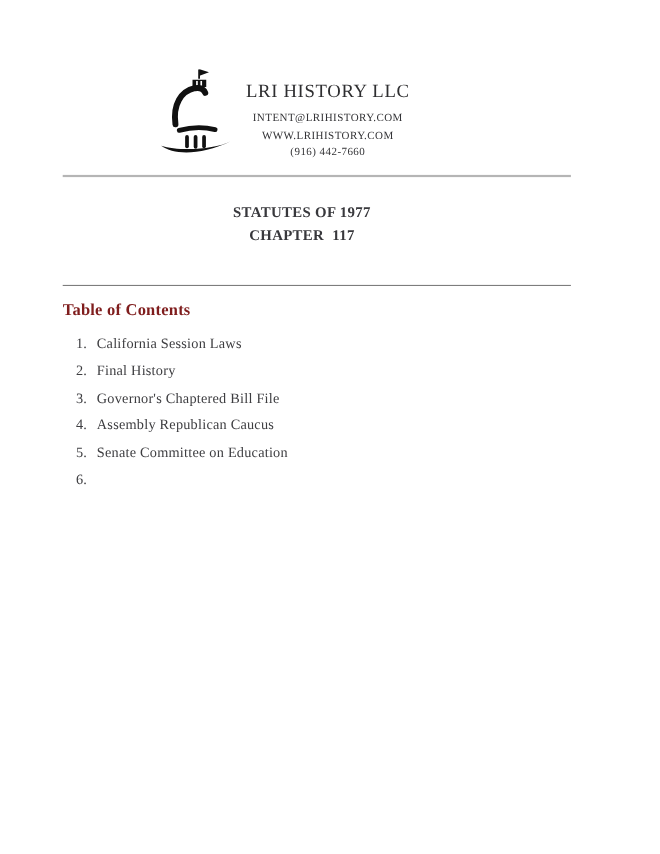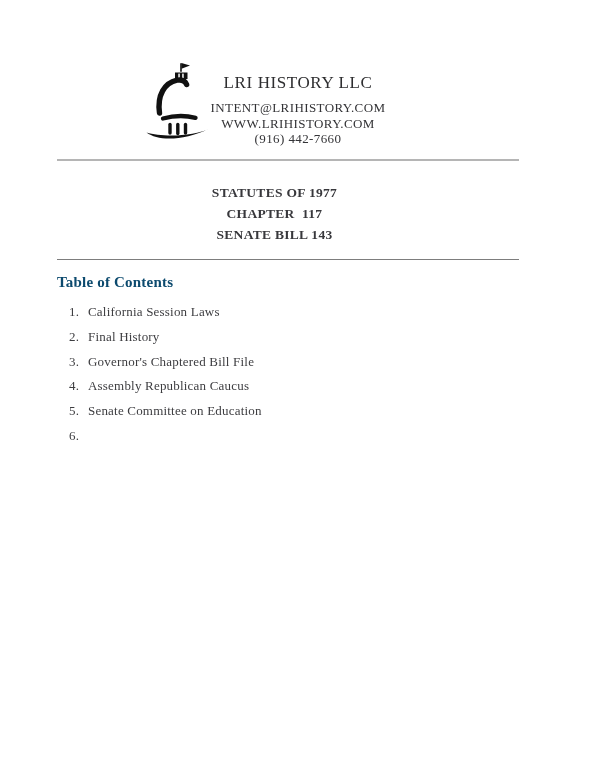--- a/index.html
+++ b/index.html
@@ -17,40 +17,40 @@
   }
   .header-text{
     position:absolute;left:207px;top:73px;width:182px;
     text-align:center;
   }
   .company{
     font-size:17px;letter-spacing:.6px;color:#2e2e30;
     white-space:nowrap;margin:0 0 7px 0;font-weight:400;
   }
   .contact-line{
-    font-size:13px;letter-spacing:.4px;color:#333336;
+    font-size:10px;letter-spacing:.4px;color:#333336;
     line-height:15.5px;white-space:nowrap;
   }
   
   .rule{position:absolute;left:57px;width:462px;}
   .rule-1{top:159px;height:2px;background:#b5b5b5;}
   .rule-2{top:259px;height:1px;background:#7d7d7d;}
   
   .reference{
     position:absolute;left:57px;top:182px;width:435px;
     text-align:center;
   }
   .reference-line{
     font-size:13.5px;font-weight:bold;letter-spacing:.3px;
     line-height:21px;color:#38383c;white-space:pre;
   }
   
   .toc-title{
     position:absolute;left:57px;top:274px;
-    font-size:15px;font-weight:bold;color:#0c4a6e;letter-spacing:.2px;
+    font-size:15px;font-weight:bold;color:#7f1d1d;letter-spacing:.2px;
   }
   .toc-list{
     position:absolute;left:69px;top:304px;width:400px;
   }
   .toc-item{
     display:flex;align-items:baseline;
     height:24.8px;font-size:13px;color:#3d3d40;letter-spacing:.2px;
   }
   .toc-num{
     width:13px;text-align:left;flex:0 0 auto;
@@ -90,21 +90,20 @@
     <div class="contact-line">WWW.LRIHISTORY.COM</div>
     <div class="contact-line">(916) 442-7660</div>
   </div>
 
   <div class="rule rule-1"></div>
   <div class="rule rule-2"></div>
 
   <div class="reference">
     <div class="reference-line">STATUTES OF 1977</div>
     <div class="reference-line">CHAPTER  117</div>
-    <div class="reference-line">SENATE BILL 143</div>
   </div>
 
   <div class="toc-title">Table of Contents</div>
 
   <div class="toc-list">
     <div class="toc-item">
       <span class="toc-num">1.</span>
       <span class="toc-label">California Session Laws</span>
     </div>
     <div class="toc-item">

